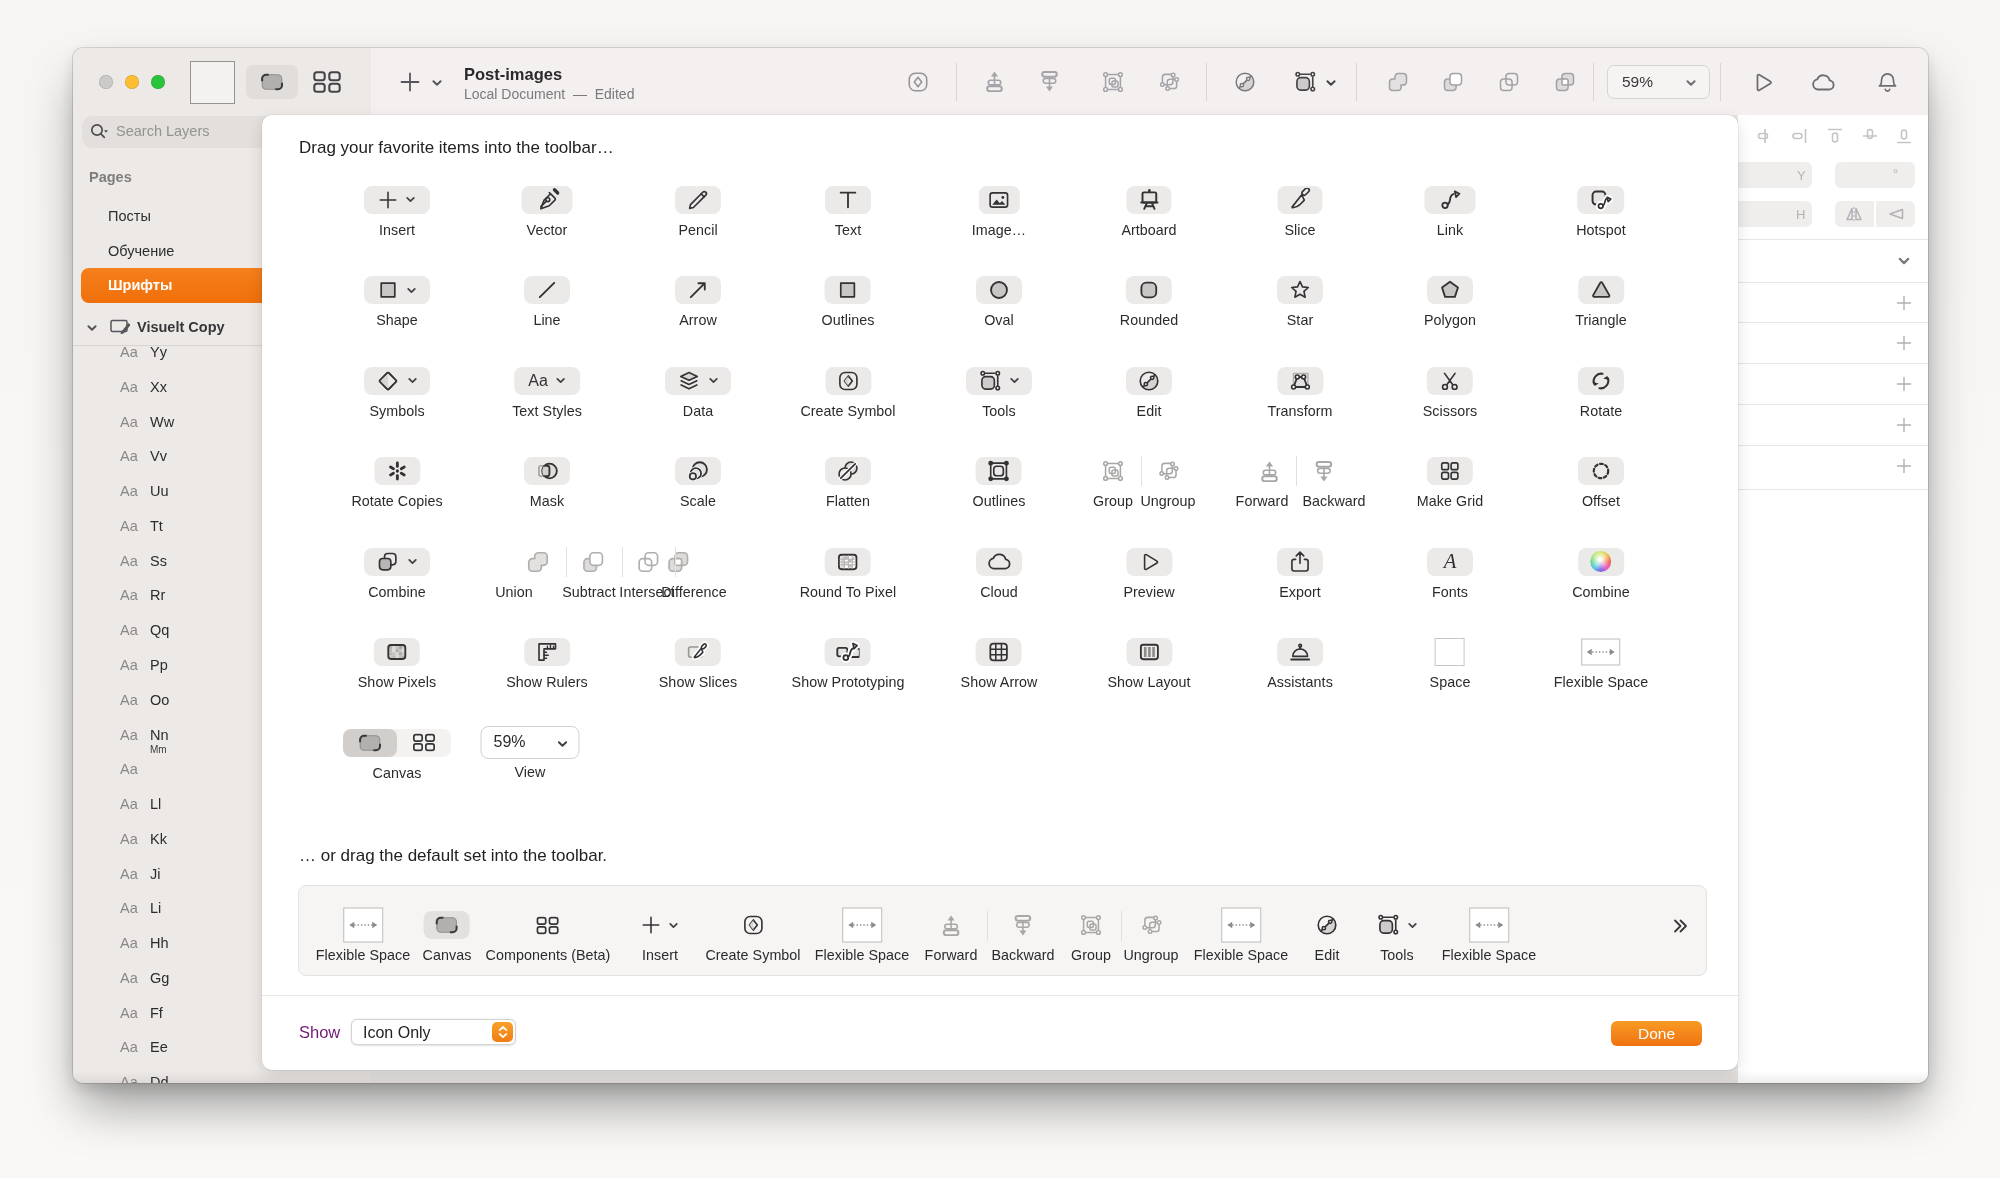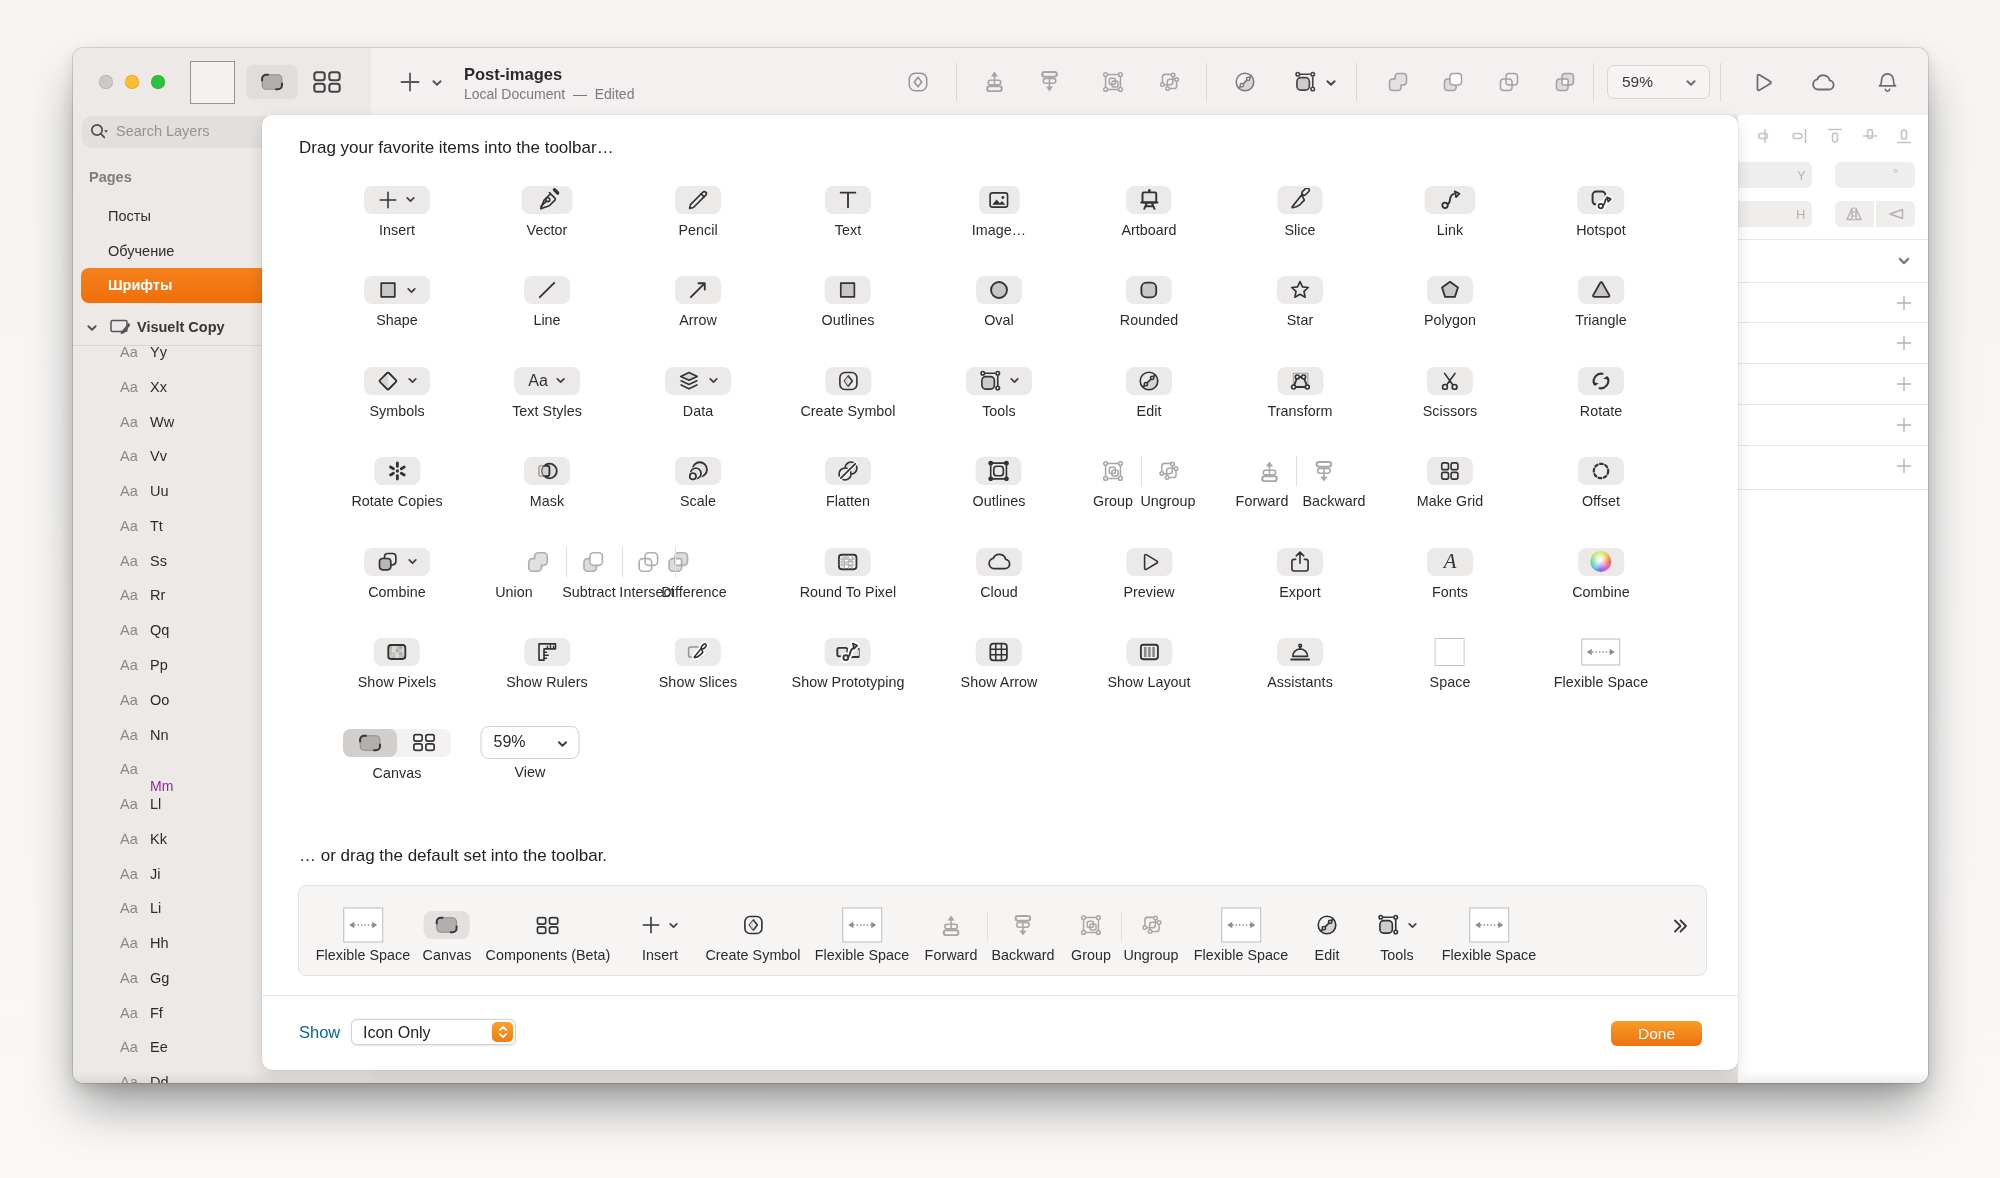--- a/index.html
+++ b/index.html
@@ -174,21 +174,21 @@
         <div style="position:absolute;left:77px;top:472.4px;font-size:14.5px;color:#2c2c2e">Rr</div>
     <div style="position:absolute;left:47px;top:507.2px;font-size:14.5px;color:#8a8886">Aa</div>
         <div style="position:absolute;left:77px;top:507.2px;font-size:14.5px;color:#2c2c2e">Qq</div>
     <div style="position:absolute;left:47px;top:541.9px;font-size:14.5px;color:#8a8886">Aa</div>
         <div style="position:absolute;left:77px;top:541.9px;font-size:14.5px;color:#2c2c2e">Pp</div>
     <div style="position:absolute;left:47px;top:576.7px;font-size:14.5px;color:#8a8886">Aa</div>
         <div style="position:absolute;left:77px;top:576.7px;font-size:14.5px;color:#2c2c2e">Oo</div>
     <div style="position:absolute;left:47px;top:611.5px;font-size:14.5px;color:#8a8886">Aa</div>
         <div style="position:absolute;left:77px;top:611.5px;font-size:14.5px;color:#2c2c2e">Nn</div>
     <div style="position:absolute;left:47px;top:646.2px;font-size:14.5px;color:#8a8886">Aa</div>
-        <div style="position:absolute;left:77px;top:663px;font-size:14px;color:#a21caf">Mm</div>
+        <div style="position:absolute;left:77px;top:629px;font-size:10px;color:#404040">Mm</div>
     <div style="position:absolute;left:47px;top:681.0px;font-size:14.5px;color:#8a8886">Aa</div>
         <div style="position:absolute;left:77px;top:681.0px;font-size:14.5px;color:#2c2c2e">Ll</div>
     <div style="position:absolute;left:47px;top:715.8px;font-size:14.5px;color:#8a8886">Aa</div>
         <div style="position:absolute;left:77px;top:715.8px;font-size:14.5px;color:#2c2c2e">Kk</div>
     <div style="position:absolute;left:47px;top:750.6px;font-size:14.5px;color:#8a8886">Aa</div>
         <div style="position:absolute;left:77px;top:750.6px;font-size:14.5px;color:#2c2c2e">Ji</div>
     <div style="position:absolute;left:47px;top:785.3px;font-size:14.5px;color:#8a8886">Aa</div>
         <div style="position:absolute;left:77px;top:785.3px;font-size:14.5px;color:#2c2c2e">Li</div>
     <div style="position:absolute;left:47px;top:820.1px;font-size:14.5px;color:#8a8886">Aa</div>
         <div style="position:absolute;left:77px;top:820.1px;font-size:14.5px;color:#2c2c2e">Hh</div>
@@ -1091,21 +1091,21 @@
           </svg>
           <div class="lbl">Flexible Space</div>
         </div>
         <div class="sep-v" style="position:absolute;left:688px;top:25px;height:30px;background:#e2e0de"></div>
         <div class="sep-v" style="position:absolute;left:822px;top:25px;height:30px;background:#e2e0de"></div>
         <svg width="16" height="16" viewBox="0 0 16 16" style="position:absolute;right:18px;top:32px" fill="none" stroke="#39373b" stroke-width="1.8" stroke-linecap="round" stroke-linejoin="round">
           <path d="M3 2.5L8.5 8 3 13.5M8.5 2.5L14 8l-5.5 5.5"></path>
         </svg>
       </div>
       <div style="position:absolute;left:0;top:880px;width:100%;height:0;border-top:1px solid #e8e6e4"></div>
-      <div style="position:absolute;left:37px;top:908px;font-size:16.5px;color:#0369a1">Show</div>
+      <div style="position:absolute;left:37px;top:908px;font-size:16.5px;color:#701a75">Show</div>
       <div style="position:absolute;left:89px;top:904px;width:165px;height:26px;border-radius:6px;background:#fff;border:1px solid #d5d3d1;box-shadow:0 .5px 2px rgba(0,0,0,.12)">
         <span style="position:absolute;left:11px;top:4px;font-size:16px;color:#222224">Icon Only</span>
         <div style="position:absolute;right:2px;top:2px;width:21px;height:20px;border-radius:5px;background:linear-gradient(#f9a02a,#f07c12);display:flex;align-items:center;justify-content:center">
           <svg width="12" height="14" viewBox="0 0 12 14">
             <path d="M2.6 5.2L6 1.8l3.4 3.4M2.6 8.8L6 12.2l3.4-3.4" fill="none" stroke="#fff" stroke-width="1.7" stroke-linecap="round" stroke-linejoin="round"></path>
           </svg>
         </div>
       </div>
       <div style="position:absolute;left:1349px;top:906px;width:91px;height:25px;border-radius:6px;background:linear-gradient(#f89b25,#f07211);display:flex;align-items:center;justify-content:center;font-size:15.5px;color:#fff">Done</div>
     </div>

